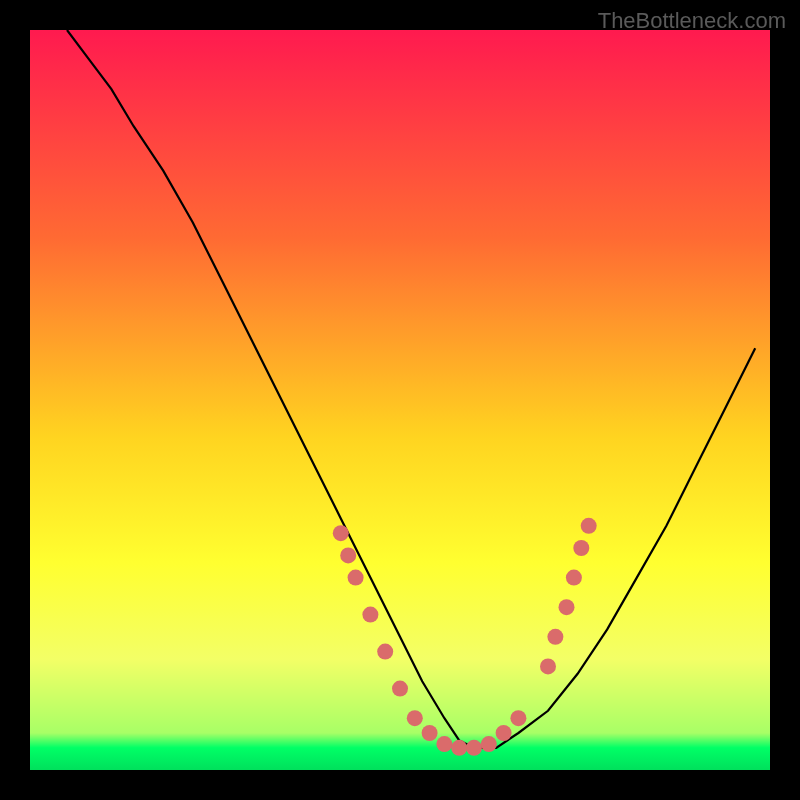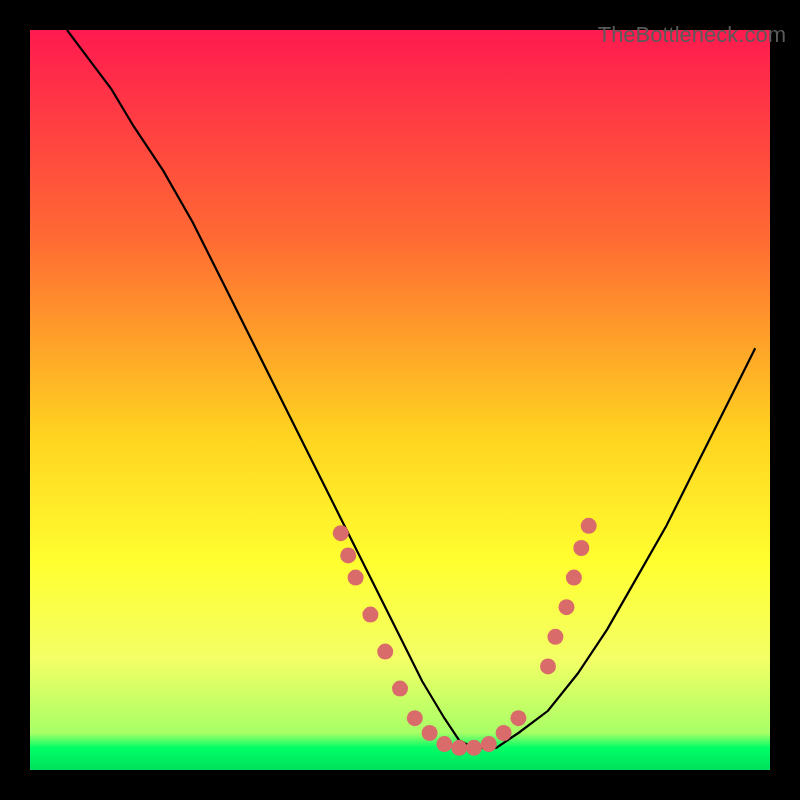--- a/index.html
+++ b/index.html
@@ -7,21 +7,21 @@
     padding: 0;
     width: 800px;
     height: 800px;
     background: #000;
     position: relative;
     font-family: Arial, sans-serif;
     overflow: hidden;
   }
   .watermark {
     position: absolute;
-    top: 22px;
+    top: 8px;
     right: 14px;
     color: #5a5a5a;
     font-size: 22px;
     font-weight: 500;
     z-index: 10;
   }
   .plot-area {
     position: absolute;
     left: 30px;
     top: 30px;

